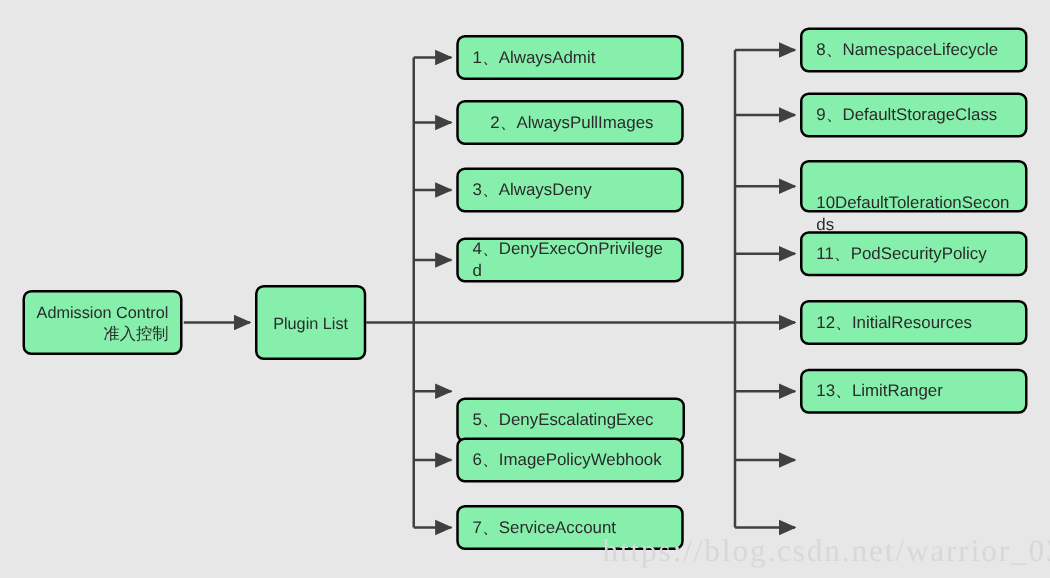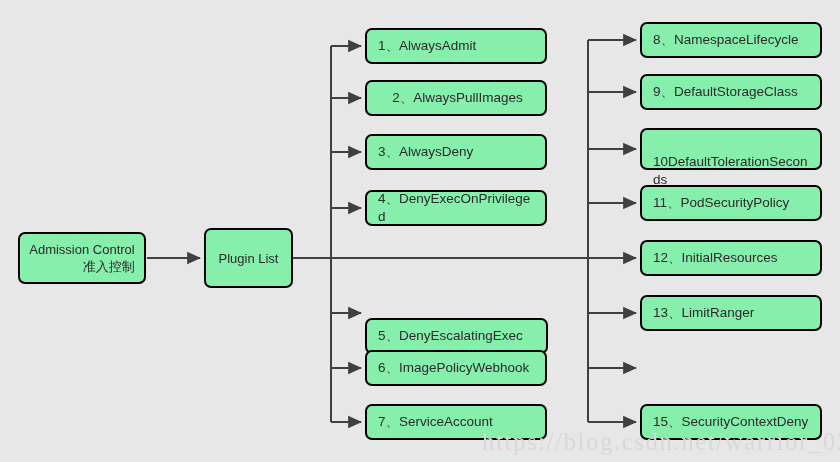--- a/index.html
+++ b/index.html
@@ -160,19 +160,16 @@
   </div>
   <div class="node item" style="left:640px; top:185px; width:182px; height:36px;">
     <span class="node-label">11、PodSecurityPolicy</span>
   </div>
   <div class="node item" style="left:640px; top:240px; width:182px; height:36px;">
     <span class="node-label">12、InitialResources</span>
   </div>
   <div class="node item" style="left:640px; top:295px; width:182px; height:36px;">
     <span class="node-label">13、LimitRanger</span>
   </div>
-  <div class="node item" style="left:640px; top:404px; width:182px; height:36px;">
-    <span class="node-label">15、SecurityContextDeny</span>
-  </div>
 
   <div id="watermark">https://blog.csdn.net/warrior_0319</div>
 
 </div>
 
 </body></html>

